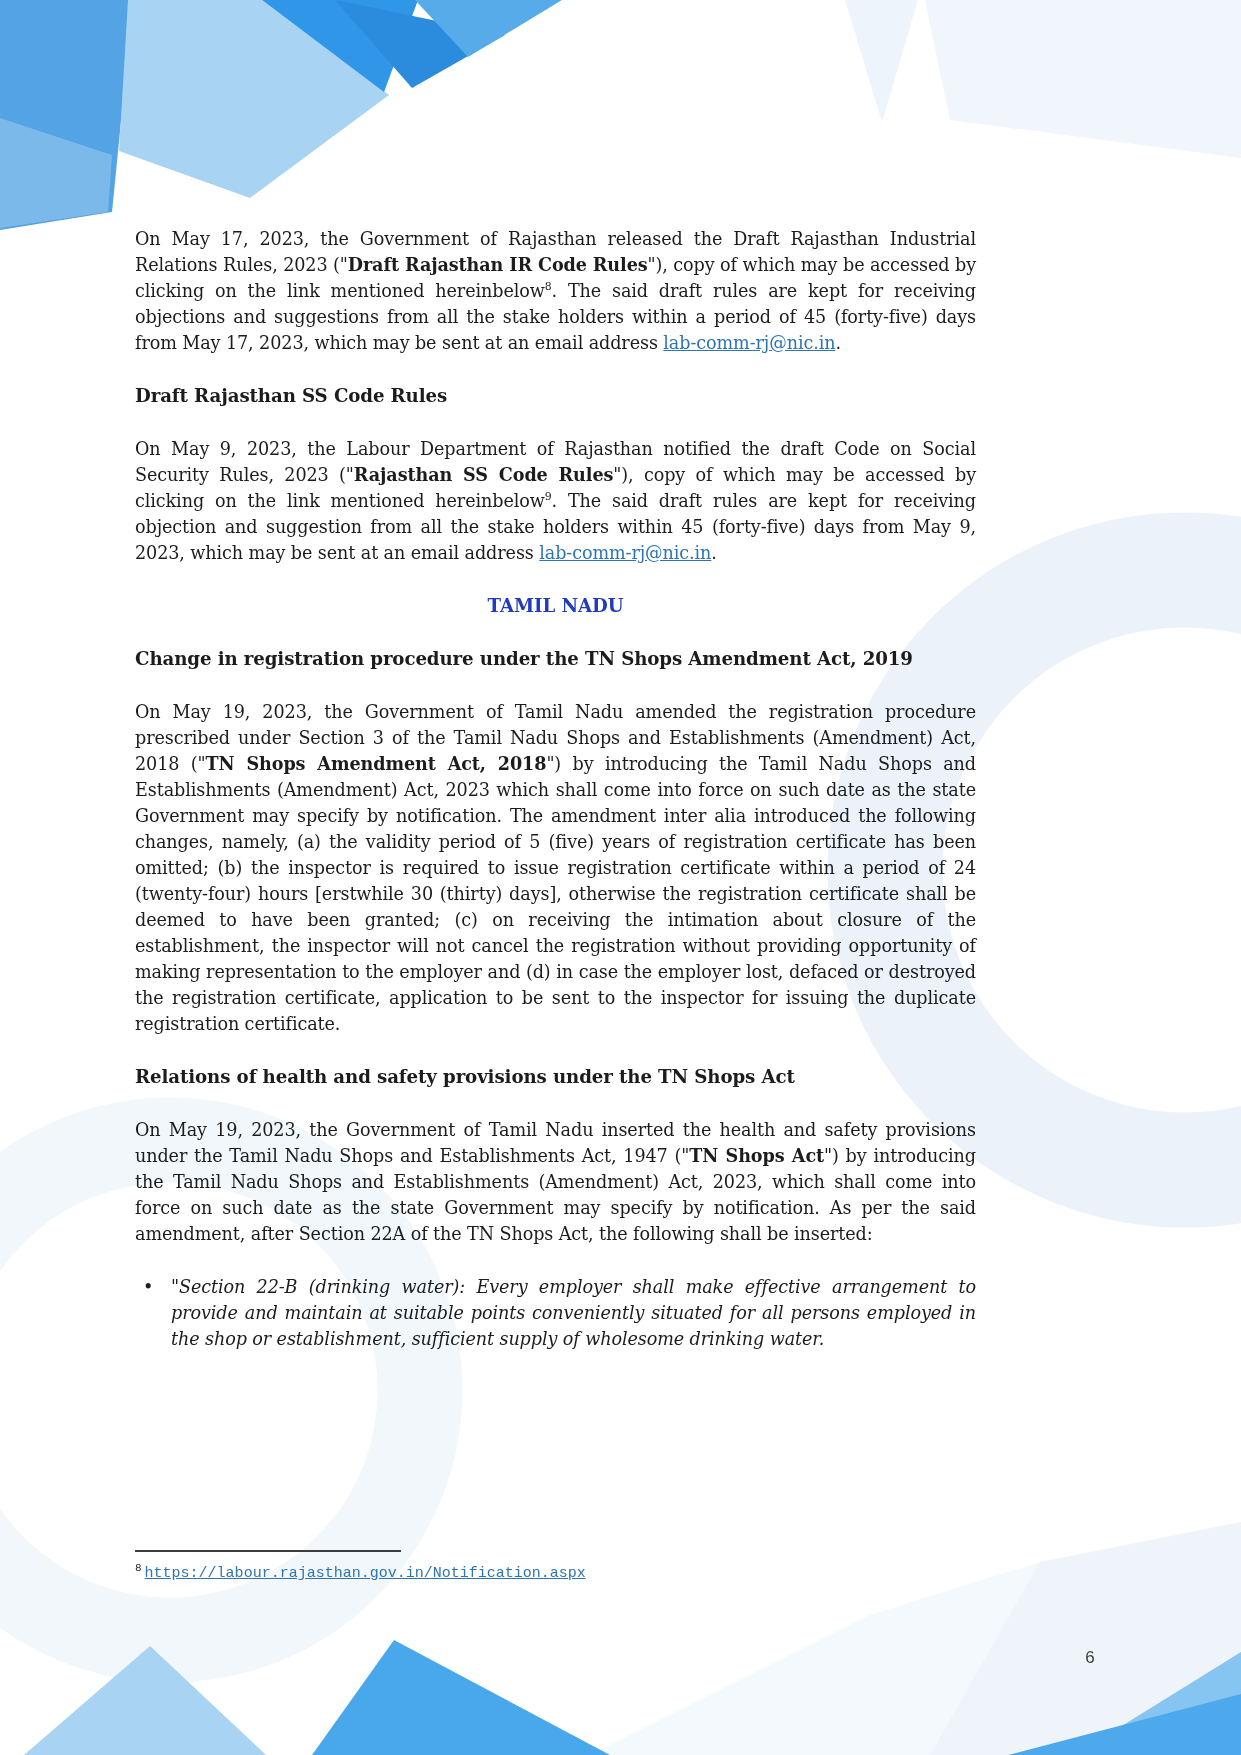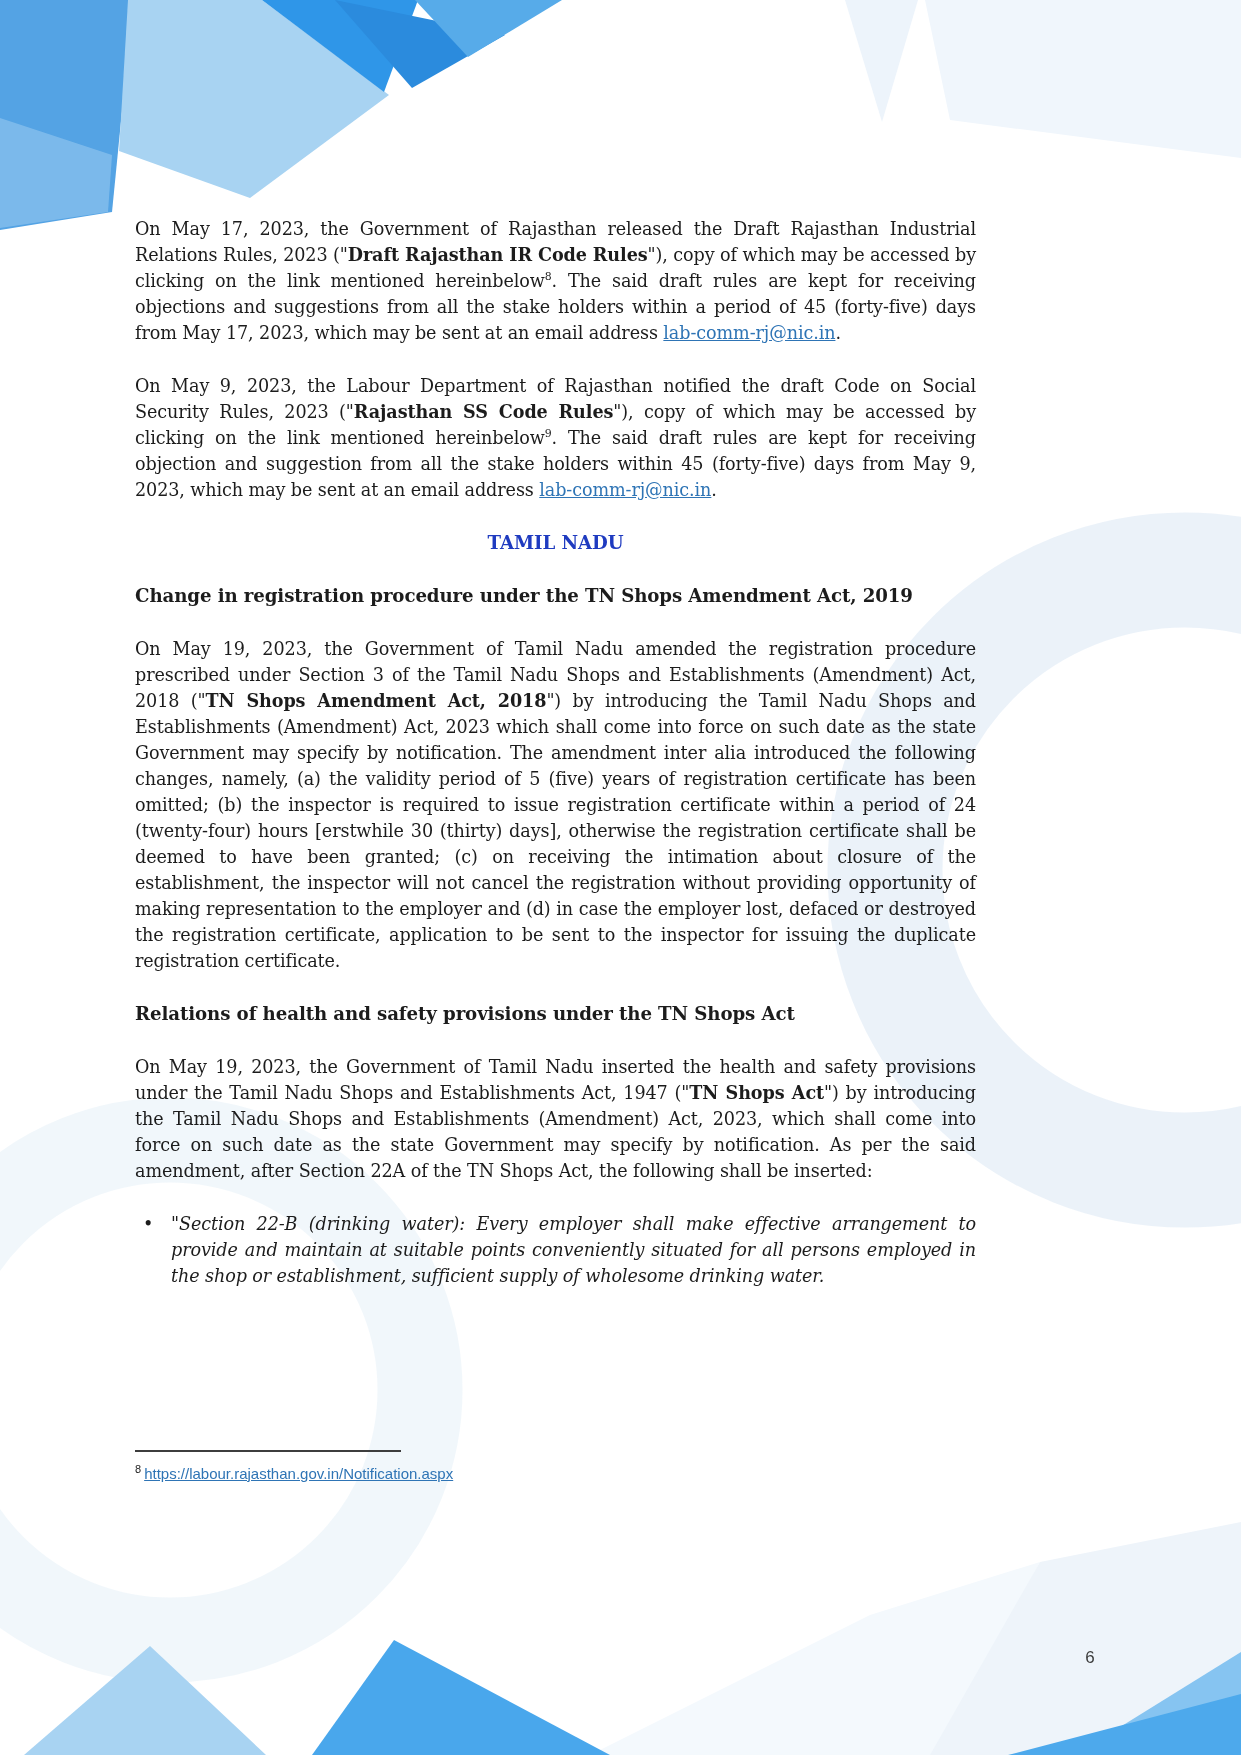--- a/index.html
+++ b/index.html
@@ -8,40 +8,40 @@
     position:relative;
     background:#ffffff;
     overflow:hidden;
     font-family:"DejaVu Serif", serif;
   }
   svg.decor {
     position:absolute; left:0; top:0; width:1241px; height:1755px;
     z-index:0; pointer-events:none;
   }
   .doc-body {
-    position:absolute; left:135px; top:216px; width:841px;
+    position:absolute; left:135px; top:226px; width:841px;
     z-index:2;
     font-size:17.6px; line-height:26px; letter-spacing:-0.1px;
     color:#1c1c1c; text-align:justify;
   }
   .doc-body p { margin:0 0 27px 0; }
   .doc-heading {
     margin:0 0 27px 0;
     font-weight:bold; text-align:left;
     font-size:18.2px;
   }
   .doc-heading.blue { color:#1F3BC0;text-align:center; }
   sup { font-size:0.62em; line-height:0; }
   a.doclink { color:#2E74B5; text-decoration:underline; cursor:pointer; }
   .bullet-row { display:flex; margin:0 0 27px 0; }
   .bullet-glyph { width:36px; flex:0 0 36px; text-align:left; padding-left:8px; box-sizing:border-box; }
   .bullet-text { flex:1; font-style:italic; }
   .footnotes {
-    position:absolute; left:135px; top:1450px; width:600px; z-index:2;
-    font-family:Liberation Sans, sans-serif;
+    position:absolute; left:135px; top:1550px; width:600px; z-index:2;
+    font-family:Liberation Mono, monospace;
     font-size:15px; line-height:25.5px; color:#1c1c1c;
   }
   .footnote-sep {
     width:266px; border-top:2px solid #3d3d3d; margin:0 0 9px 0; height:0;
   }
   .footnotes sup { font-size:11px; margin-right:3px; }
   .footnotes a { color:#2E74B5; text-decoration:underline; cursor:pointer; }
   .page-number {
     position:absolute; left:1070px; top:1648px; width:40px; text-align:center; z-index:2;
     font-family:"Liberation Sans", sans-serif; font-size:17px; color:#3c3c3c;
@@ -71,20 +71,21 @@
   <polygon points="150,1646 266,1755 24,1755" fill="#a8d3f2"></polygon>
   <polygon points="394,1640 610,1755 312,1755" fill="#49a7ec"></polygon>
 
   <polygon points="1075,1755 1241,1652 1241,1712" fill="#86c4f1"></polygon>
   <polygon points="1008,1755 1241,1694 1241,1755" fill="#4da9ec"></polygon>
 </svg>
 
 <div class="doc-body">
   <p><span>On May 17, 2023, the Government of Rajasthan released the Draft Rajasthan Industrial Relations Rules, 2023 ("</span><b>Draft Rajasthan IR Code Rules</b><span>"), copy of which may be accessed by clicking on the link mentioned hereinbelow</span><sup>8</sup><span>. The said draft rules are kept for receiving objections and suggestions from all the stake holders within a period of 45 (forty-five) days from May 17, 2023, which may be sent at an email address </span><a href="#" class="doclink">lab-comm-rj@nic.in</a><span>.</span></p>
 
+  <p class="doc-heading">Draft Rajasthan SS Code Rules</p>
 
   <p><span>On May 9, 2023, the Labour Department of Rajasthan notified the draft Code on Social Security Rules, 2023 ("</span><b>Rajasthan SS Code Rules</b><span>"), copy of which may be accessed by clicking on the link mentioned hereinbelow</span><sup>9</sup><span>. The said draft rules are kept for receiving objection and suggestion from all the stake holders within 45 (forty-five) days from May 9, 2023, which may be sent at an email address </span><a href="#" class="doclink">lab-comm-rj@nic.in</a><span>.</span></p>
 
   <p class="doc-heading blue">TAMIL NADU</p>
 
   <p class="doc-heading">Change in registration procedure under the TN Shops Amendment Act, 2019</p>
 
   <p><span>On May 19, 2023, the Government of Tamil Nadu amended the registration procedure prescribed under Section 3 of the Tamil Nadu Shops and Establishments (Amendment) Act, 2018 ("</span><b>TN Shops Amendment Act, 2018</b><span>") by introducing the Tamil Nadu Shops and Establishments (Amendment) Act, 2023 which shall come into force on such date as the state Government may specify by notification. The amendment inter alia introduced the following changes, namely, (a) the validity period of 5 (five) years of registration certificate has been omitted; (b) the inspector is required to issue registration certificate within a period of 24 (twenty-four) hours [erstwhile 30 (thirty) days], otherwise the registration certificate shall be deemed to have been granted; (c) on receiving the intimation about closure of the establishment, the inspector will not cancel the registration without providing opportunity of making representation to the employer and (d) in case the employer lost, defaced or destroyed the registration certificate, application to be sent to the inspector for issuing the duplicate registration certificate.</span></p>
 
   <p class="doc-heading">Relations of health and safety provisions under the TN Shops Act</p>

